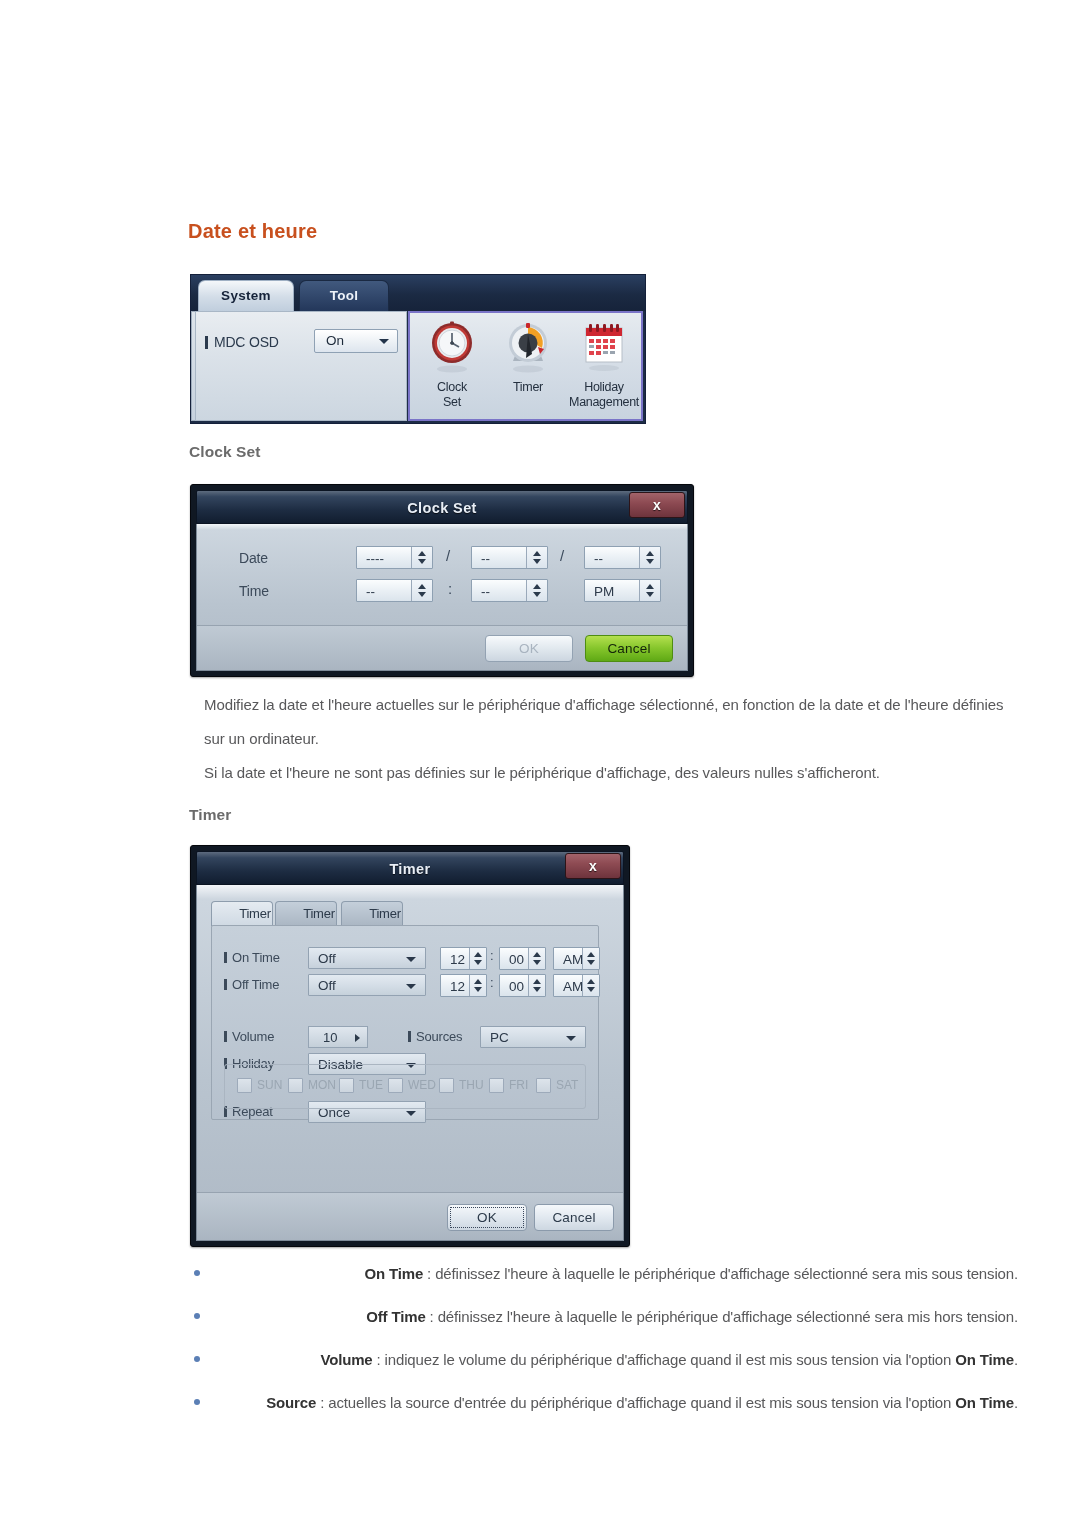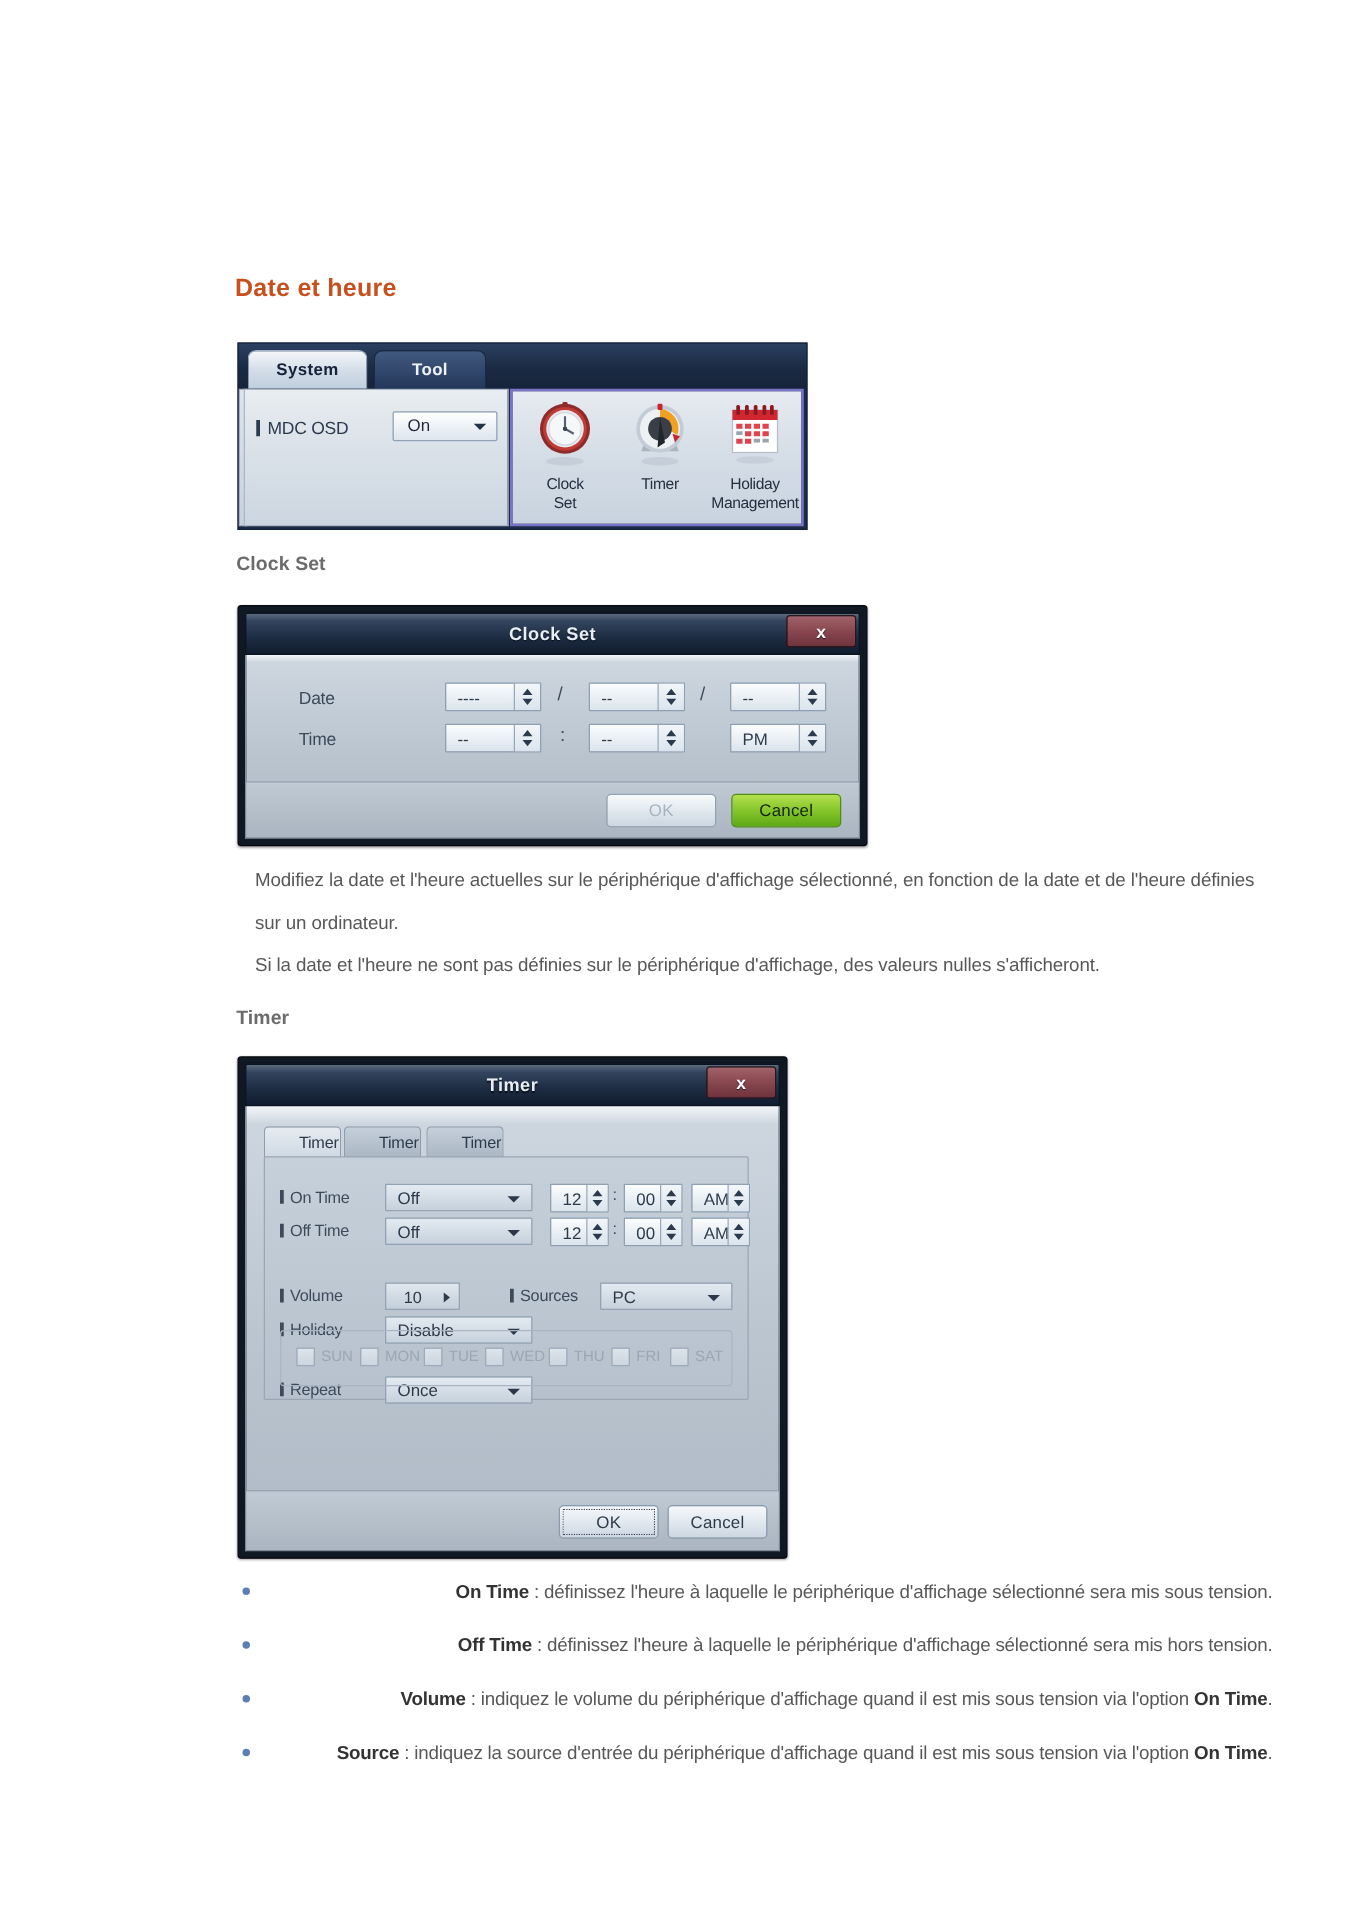--- a/index.html
+++ b/index.html
@@ -663,17 +663,17 @@
     <div class="bullet">
       <b>On Time</b><span> : définissez l'heure à laquelle le périphérique d'affichage sélectionné sera mis sous tension.</span>
     </div>
     <div class="bullet">
       <b>Off Time</b><span> : définissez l'heure à laquelle le périphérique d'affichage sélectionné sera mis hors tension.</span>
     </div>
     <div class="bullet">
       <b>Volume</b><span> : indiquez le volume du périphérique d'affichage quand il est mis sous tension via l'option </span><b>On Time</b><span>.</span>
     </div>
     <div class="bullet">
-      <b>Source</b><span> : indiquez la source d'entrée du périphérique d'affichage quand il est mis sous tension via l'option </span><b>On Time</b><span>.</span>
+      <b>Source</b><span> : actuelles la source d'entrée du périphérique d'affichage quand il est mis sous tension via l'option </span><b>On Time</b><span>.</span>
     </div>
   </div>
 
 </div>
 
 </body></html>

